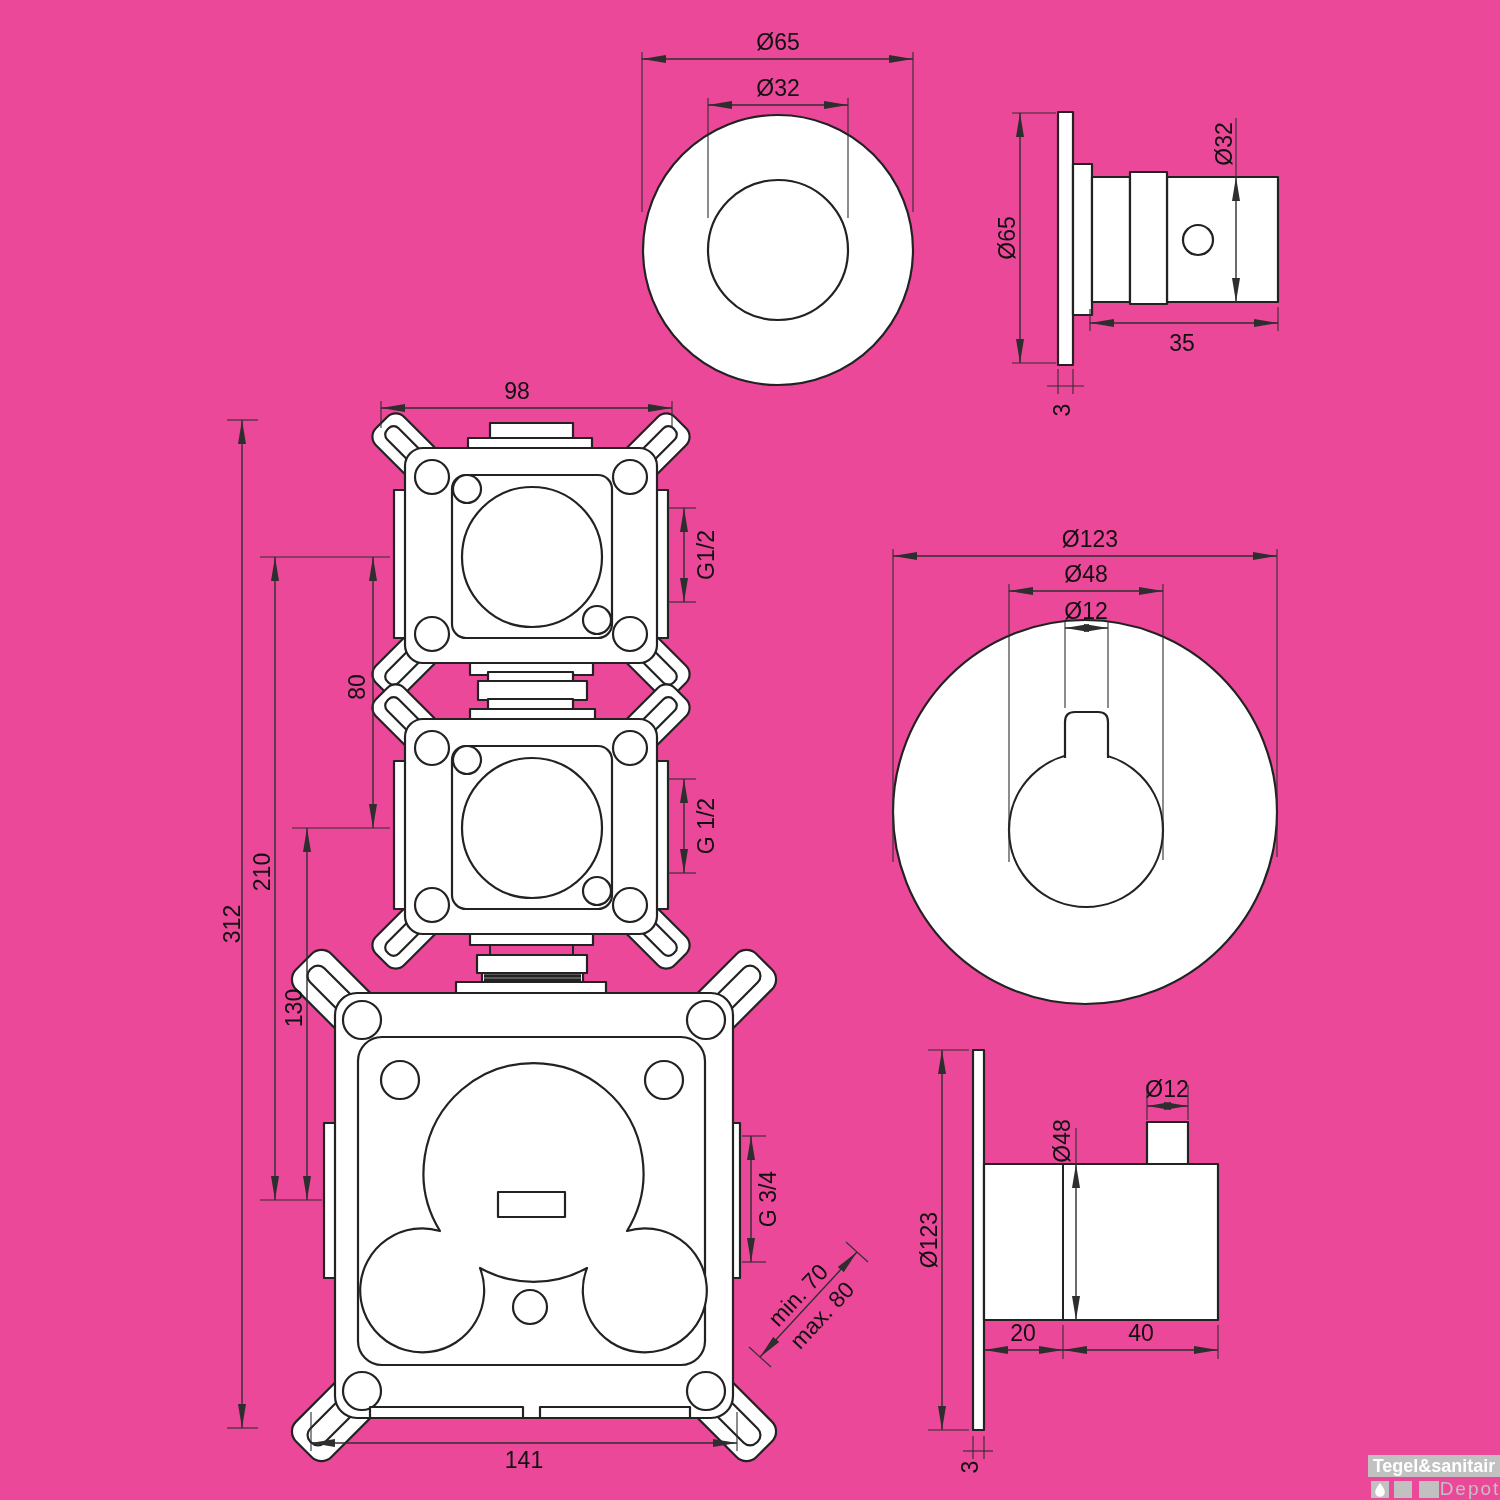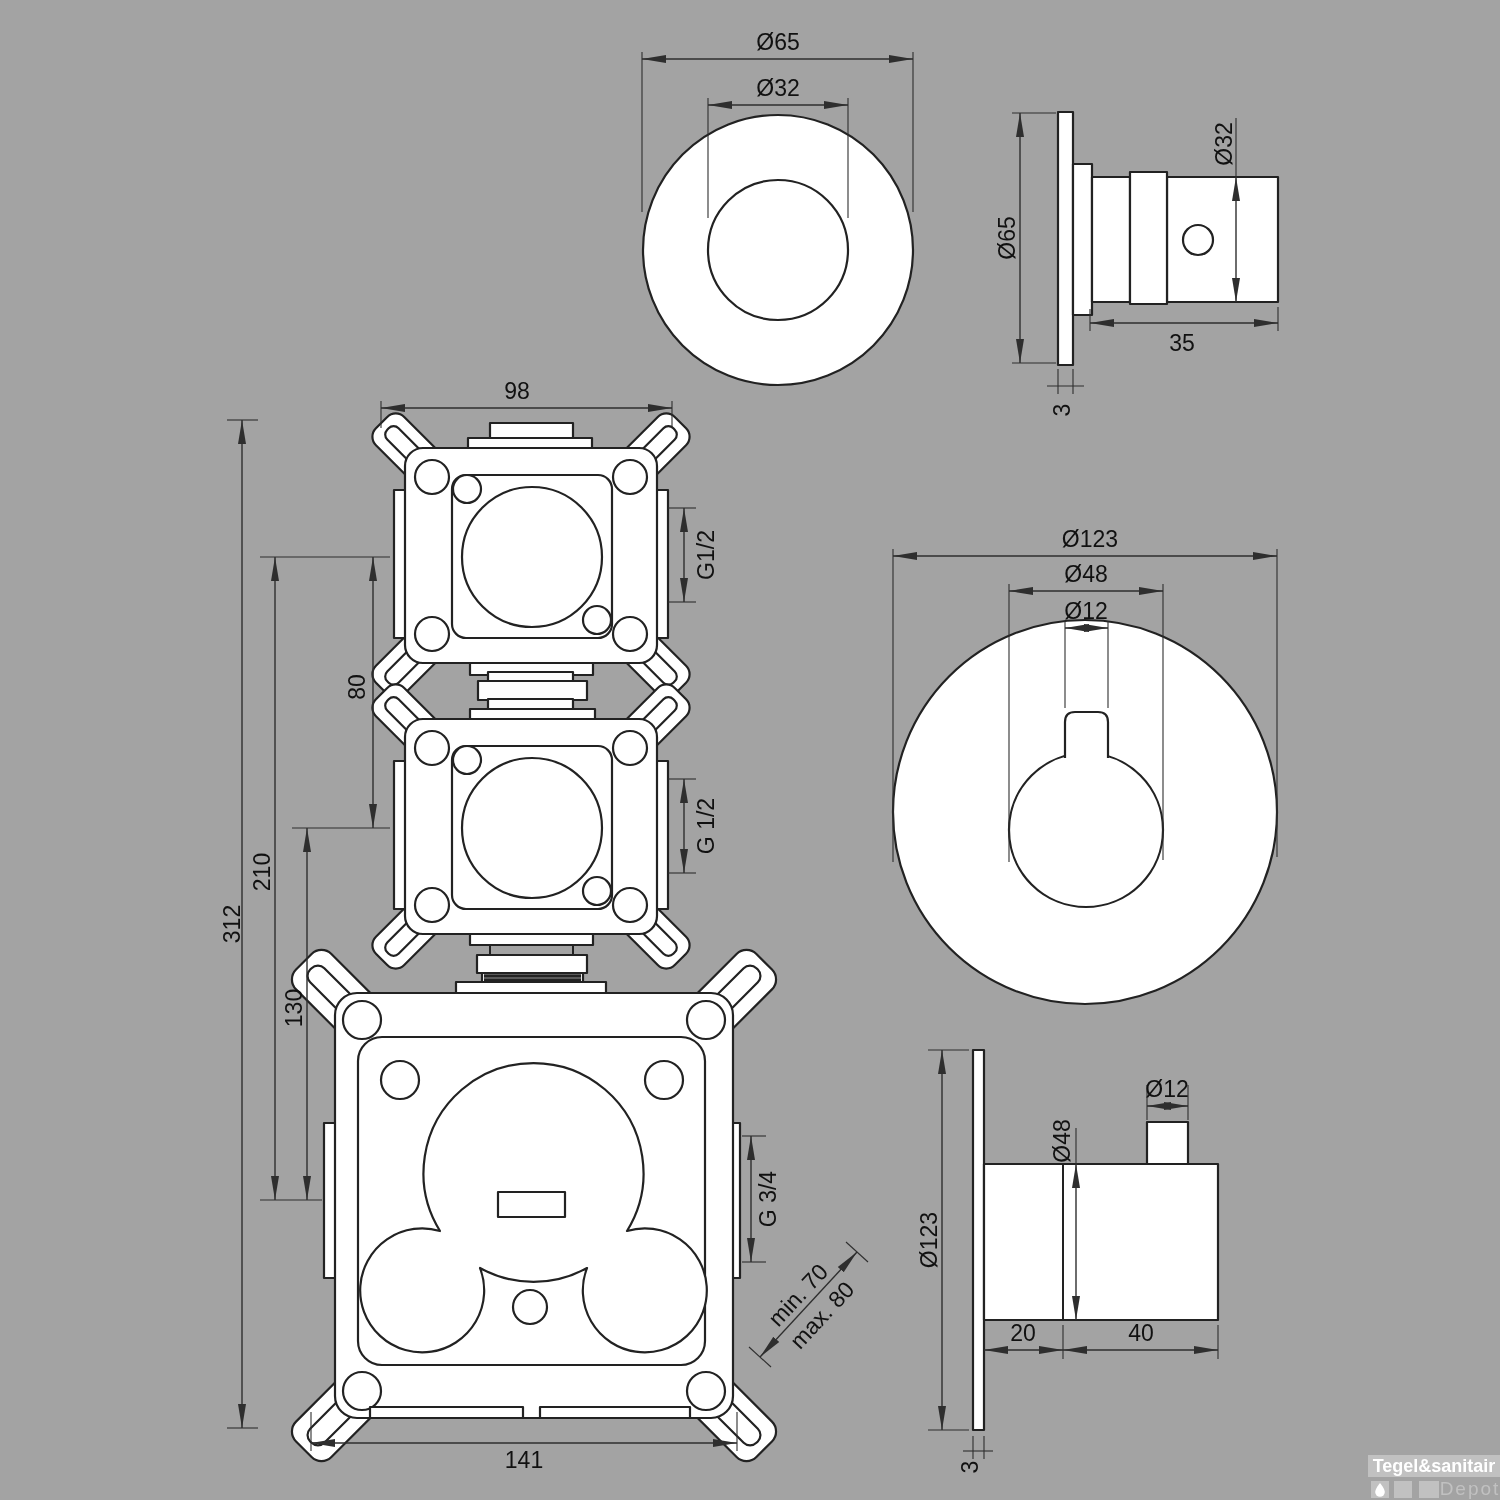--- a/index.html
+++ b/index.html
@@ -1,16 +1,16 @@
 <!DOCTYPE html>
 <html><head>
 <meta charset="utf-8">
 <style>
   html,body{margin:0;padding:0;background:#fff;}
-  #canvas{position:relative;width:1500px;height:1500px;background:#a3a3a3;overflow:hidden;}
+  #canvas{position:relative;width:1500px;height:1500px;background:#ec4899;overflow:hidden;}
   svg{display:block;}
   .part{stroke:#222;stroke-width:2.2;fill:#fff;stroke-linejoin:round;}
   .ln{stroke:#222;stroke-width:2;fill:none;}
   .thick{stroke:#222;stroke-width:3.4;fill:none;}
   .dim{stroke:#2e2e2e;stroke-width:1.4;fill:none;}
   .ext{stroke:#2e2e2e;stroke-width:1.1;fill:none;}
   .dimtext{font-family:"Liberation Sans",sans-serif;font-size:23px;fill:#111;text-anchor:middle;}
   .logoband{fill:#c1c1c1;}
   .logotext{font-family:"Liberation Sans",sans-serif;font-size:18px;font-weight:bold;fill:#fff;text-anchor:middle;}
   .depottext{font-family:"Liberation Sans",sans-serif;font-size:19px;fill:#c1c1c1;text-anchor:middle;letter-spacing:2px;}

